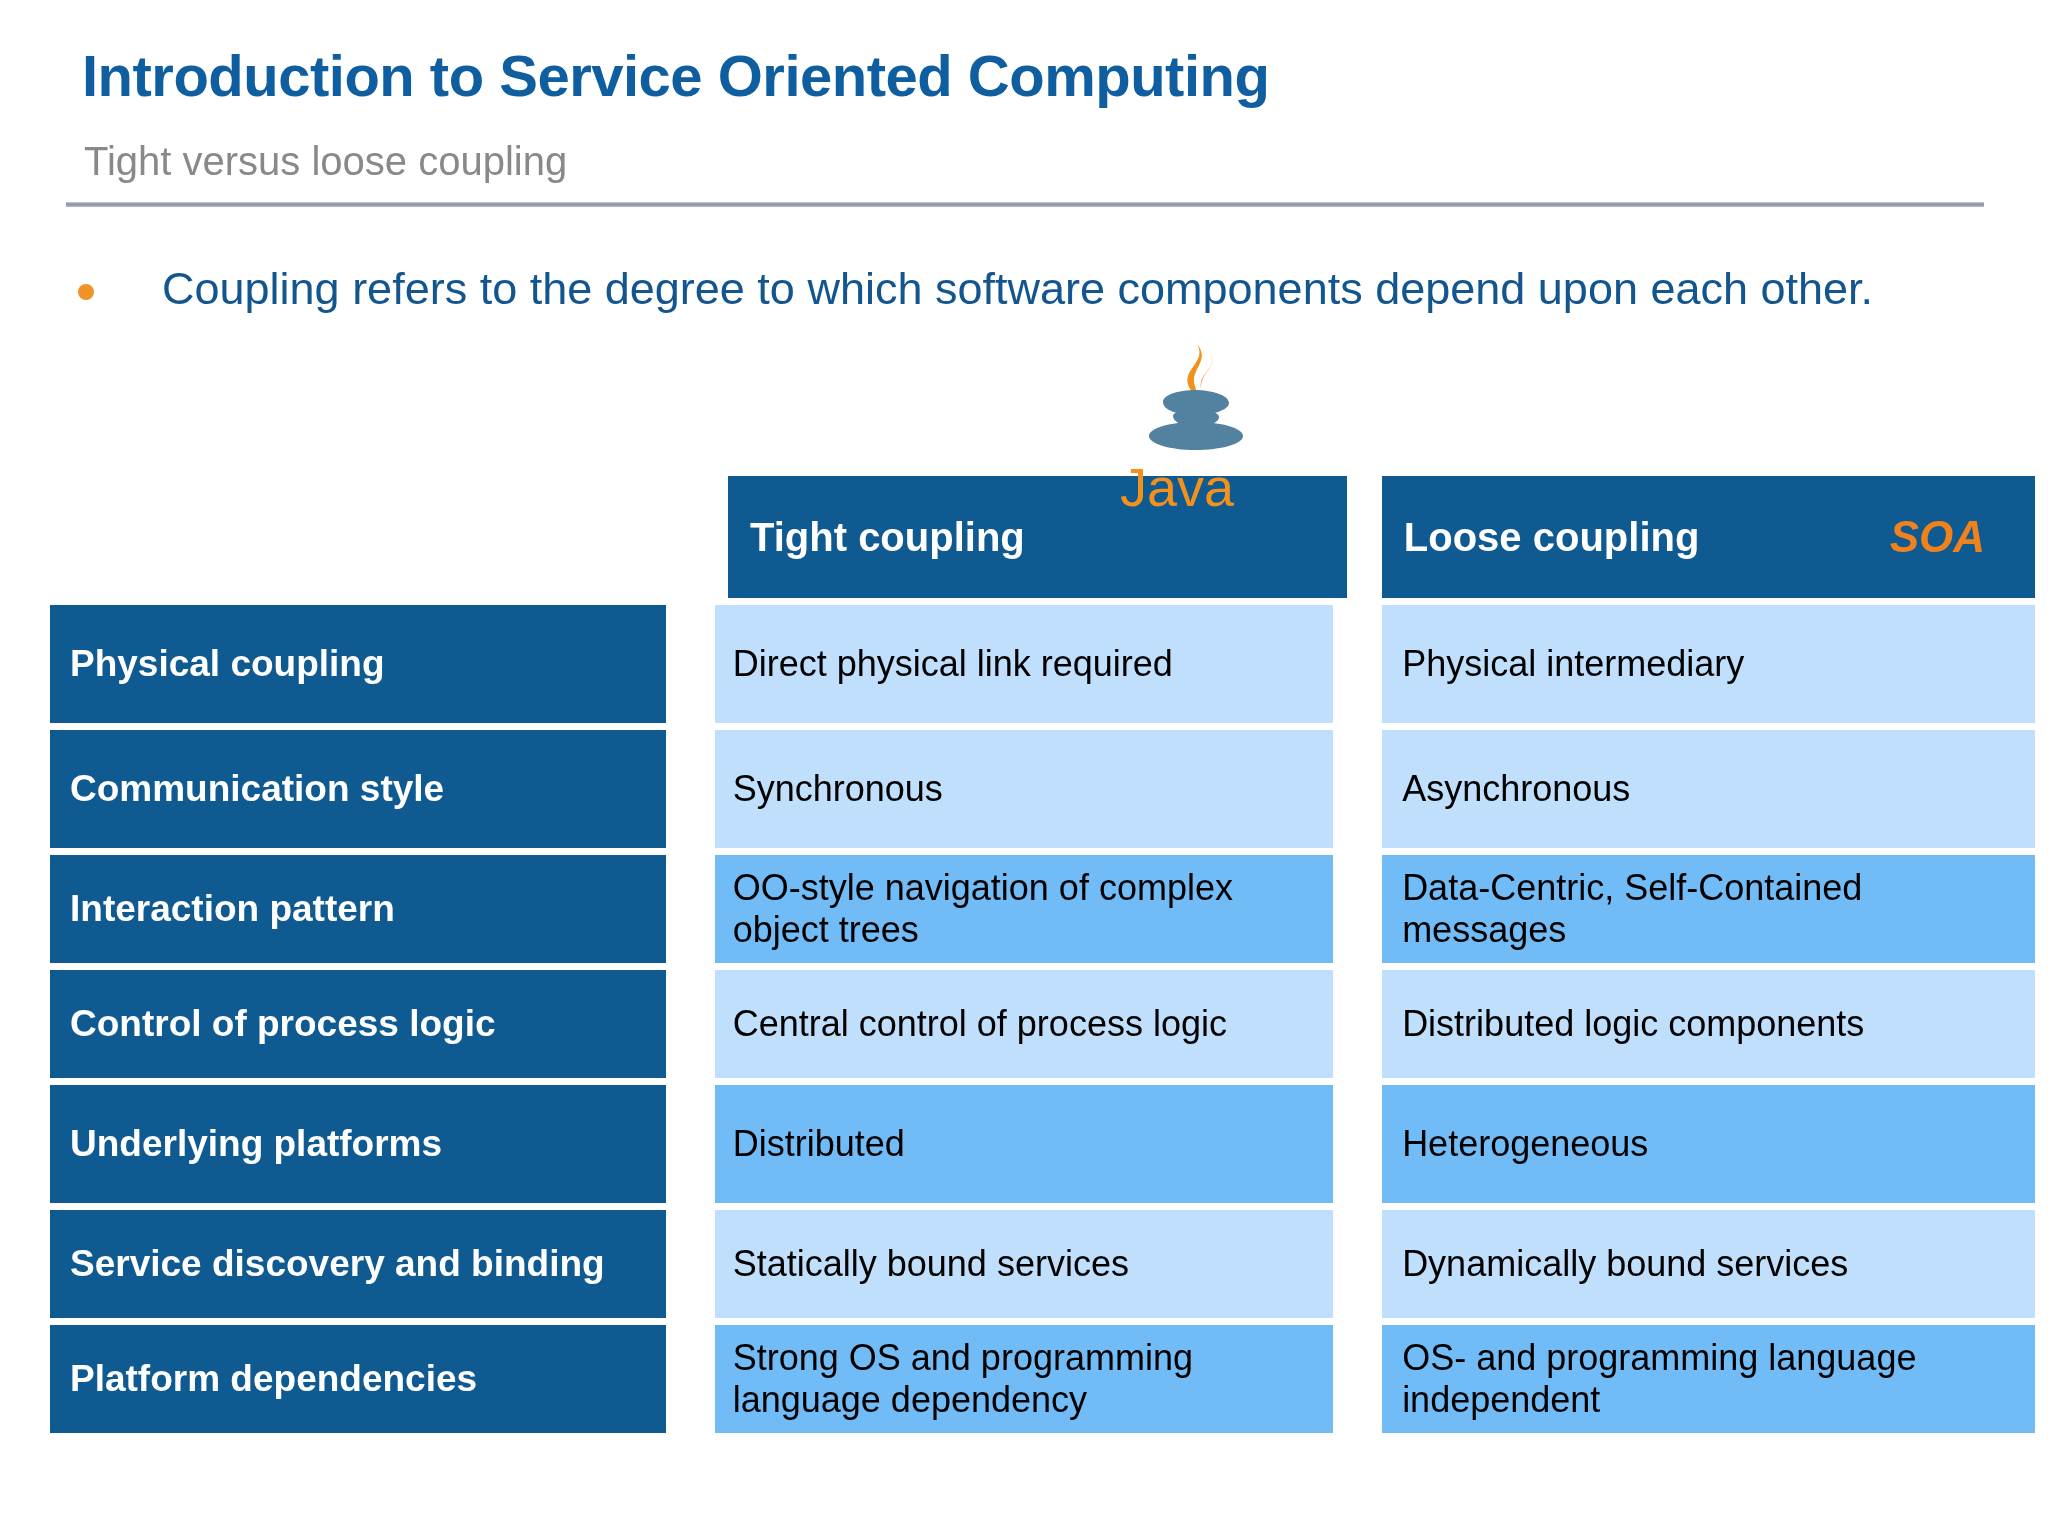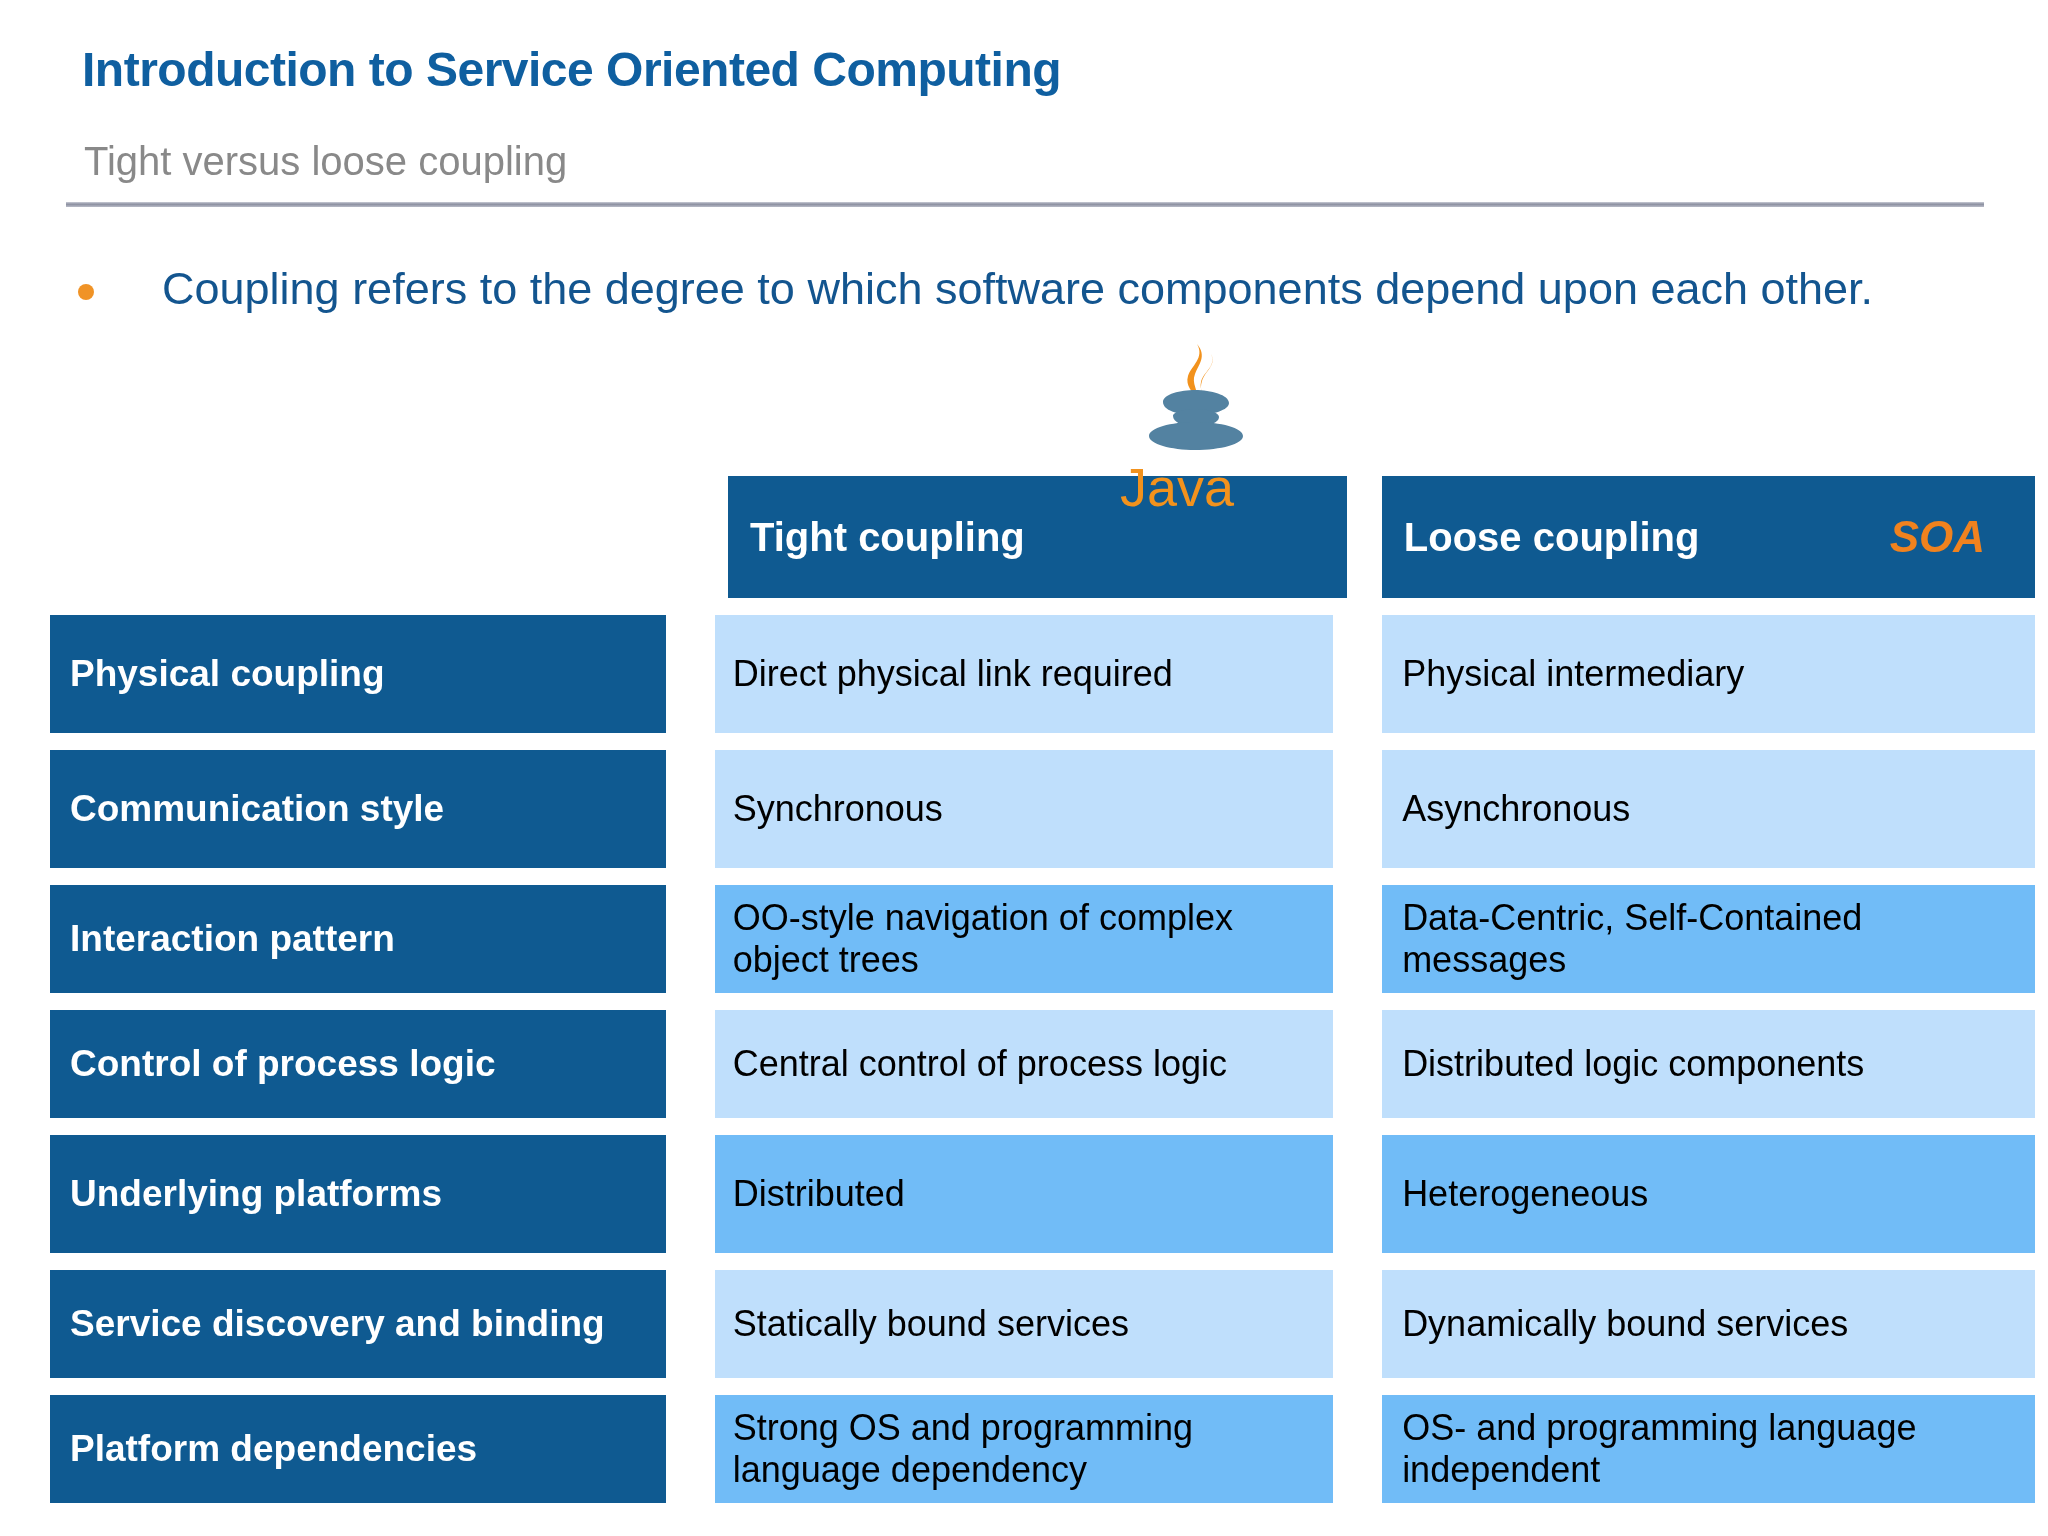--- a/index.html
+++ b/index.html
@@ -19,21 +19,21 @@
     position: absolute;
     inset: 0;
     background: #ffffff;
   }
 
   
   .slide-title {
     position: absolute;
     left: 82px;
     top: 42px;
-    font-size: 48px;
+    font-size: 58px;
     font-weight: bold;
     color: #0F5FA0;
     letter-spacing: -0.5px;
     white-space: nowrap;
   }
   .slide-subtitle {
     position: absolute;
     left: 84px;
     top: 130px;
     font-size: 40px;
@@ -126,21 +126,21 @@
   .brand-mark.java-word {
     font-style: normal;
     font-weight: normal;
     font-size: 52px;
     padding-right: 54px;
     visibility: hidden;
   }
 
   .trow {
     display: flex;
-    margin-top: 17px;
+    margin-top: 7px;
     gap: 42px;
   }
   .td-label {
     width: 643px;
     background: #0F5A91;
     color: #ffffff;
     font-size: 37px;
     font-weight: bold;
     display: flex;
     align-items: center;

